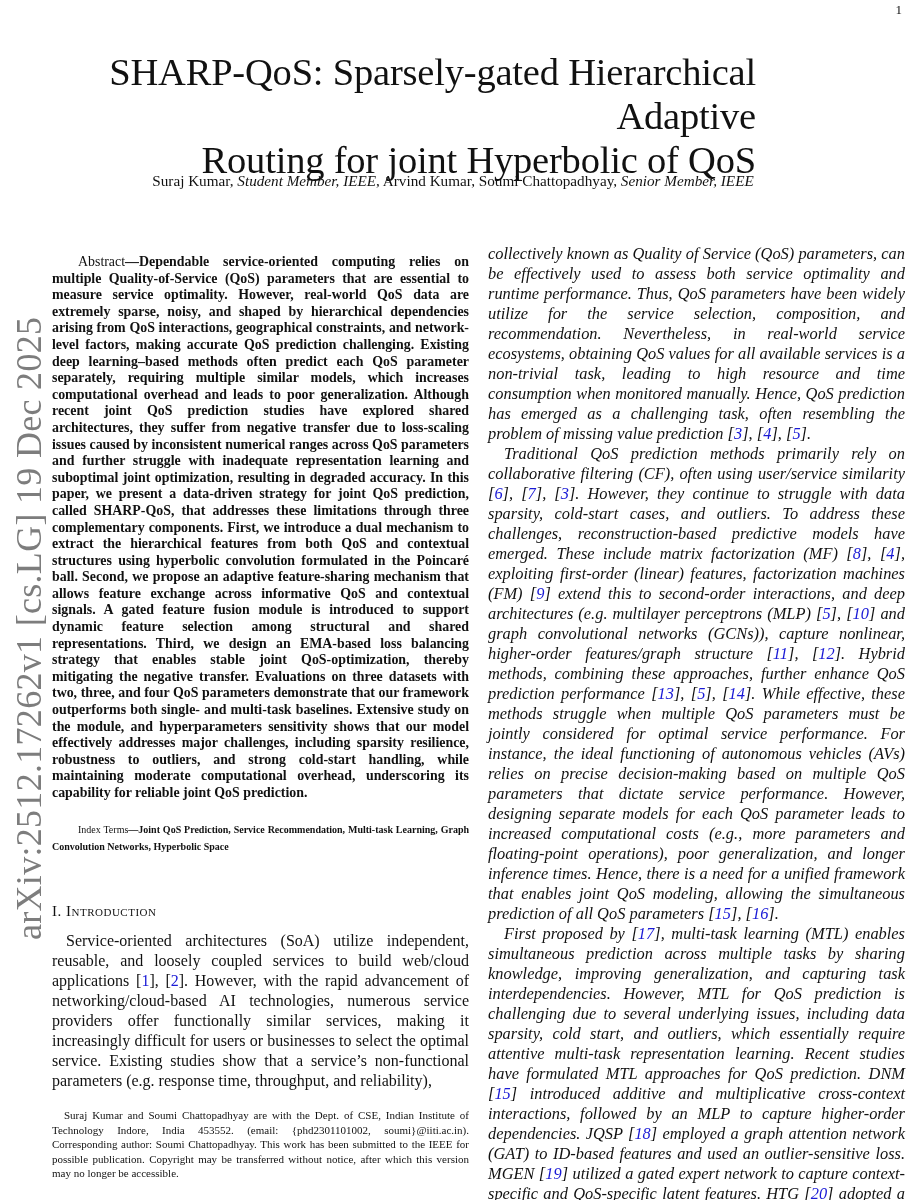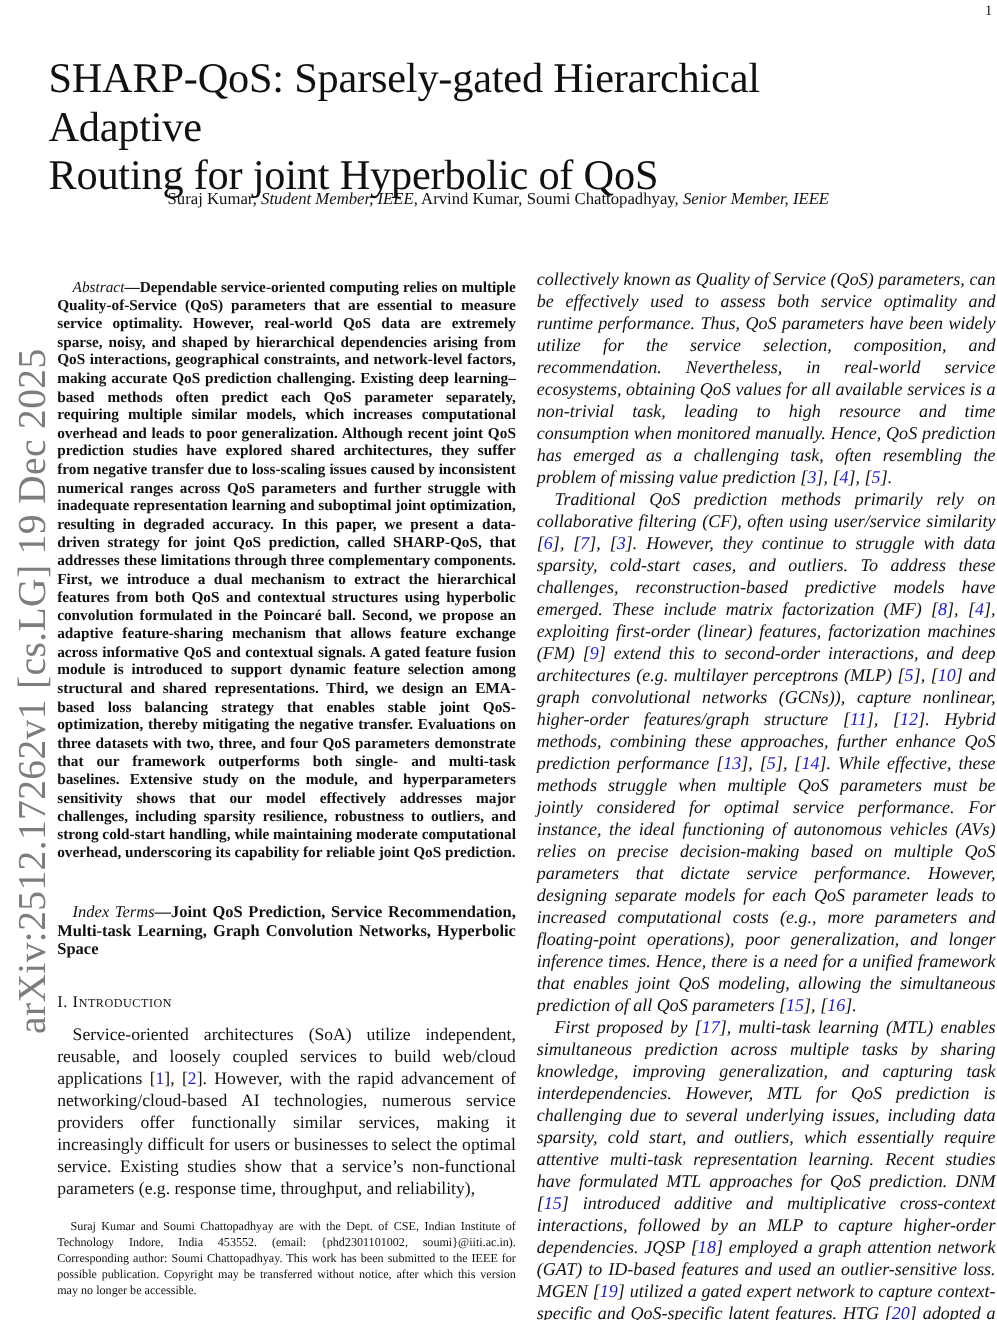--- a/index.html
+++ b/index.html
@@ -1,26 +1,26 @@
 <!DOCTYPE html>
 <html><head>
 <meta charset="utf-8">
 <style>
   html, body { margin: 0; padding: 0; background: #ffffff; }
   body { width: 906px; height: 1200px; position: relative; overflow: hidden; color: #111; font-family: "Liberation Serif", "DejaVu Serif", serif; }
   .page-num { position: absolute; top: 2px; right: 4px; font-size: 13px; }
   .arxiv-stamp { position: absolute; left: 8px; top: 940px; transform-origin: 0 0; transform: rotate(-90deg); font-size: 36px; color: #7d7d7d; white-space: nowrap; letter-spacing: 0.3px; }
-  .title { position: absolute; top: 50px; left: 0; width: 756px; text-align: left; font-size: 38.5px; line-height: 44px; letter-spacing: -0.2px; padding-left: 44px; }
+  .title { position: absolute; top: 50px; left: 0; width: 756px; text-align: right; font-size: 38.5px; line-height: 44px; letter-spacing: -0.2px; }
   .authors { position: absolute; top: 152px; left: 0; width: 906px; text-align: center; font-size: 15.2px; margin-top: 20px; }
   .authors i { font-style: italic; }
   .col { position: absolute; text-align: justify; }
   .right-col { left: 488px; width: 417px; top: 244px; font-size: 16.4px; line-height: 20px; }
   .abstract { position: absolute; top: 254px; left: 52px; width: 417px; font-size: 13.9px; line-height: 16.6px; font-weight: bold; text-align: justify; text-indent: 14px; }
-  .abstract .lead, .index .lead { font-style: italic; font-weight: normal; }
-  .index { position: absolute; top: 822px; left: 52px; width: 417px; font-size: 15px; line-height: 16.6px; font-weight: bold; text-align: justify; text-indent: 14px; }
+  .abstract .lead, .index .lead { font-weight: normal; margin-left: 12px; }
+  .index { position: absolute; top: 822px; left: 52px; width: 417px; font-size: 10px; line-height: 16.6px; font-weight: bold; text-align: justify; text-indent: 14px; }
   .section-heading { position: absolute; top: 903px; left: 52px; width: 417px; text-align: left; font-size: 15px; font-variant: small-caps; letter-spacing: 0.5px; }
   .intro-left { position: absolute; top: 931px; left: 52px; width: 417px; font-size: 16px; line-height: 20px; text-align: justify; text-indent: 14px; }
   .footnote { position: absolute; top: 1108px; left: 52px; width: 417px; font-size: 11px; line-height: 14.6px; text-align: justify; text-indent: 12px; }
   .para { text-indent: 16px; margin: 0; }
   .para.noindent { text-indent: 0; }
   p { margin: 0; font-style: italic; }
   .cite { color: #1a1ad6; }
 </style>
 </head>
 <body>

